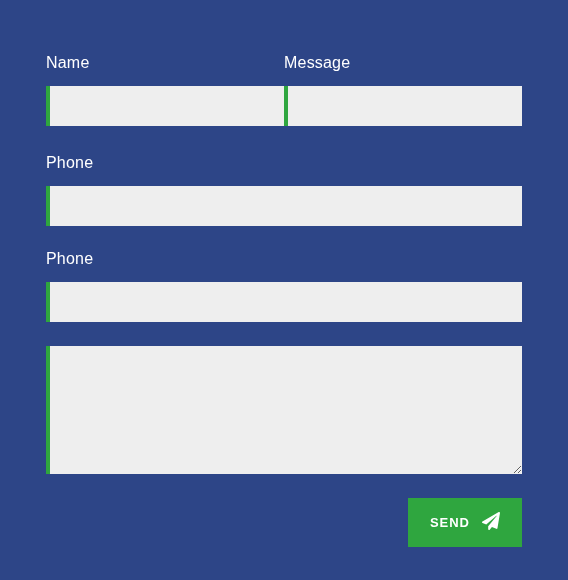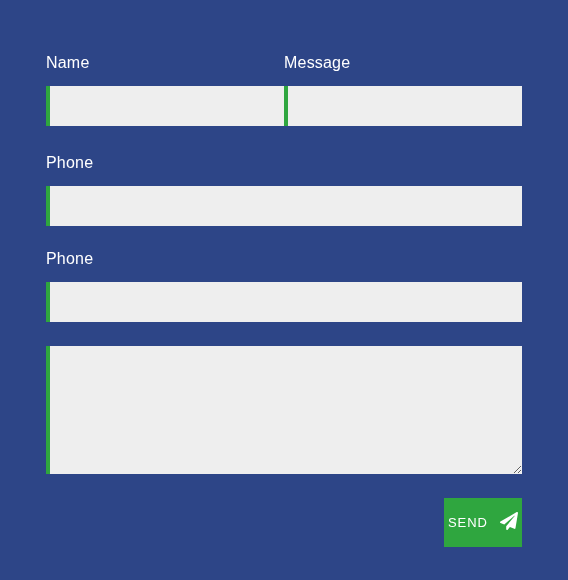--- a/index.html
+++ b/index.html
@@ -52,23 +52,23 @@
   }
   .actions {
     display: flex;
     justify-content: flex-end;
     margin-top: 22px;
   }
   .send-btn {
     background: #2fa63f;
     color: #fff;
     border: none;
-    padding: 14px 4px;
+    padding: 14px 22px;
     font-size: 13px;
-    font-weight: 400;
+    font-weight: 700;
     letter-spacing: 1px;
     cursor: pointer;
     display: inline-flex;
     align-items: center;
     gap: 12px;
   }
   .send-btn svg {
     width: 18px;
     height: 18px;
     fill: #fff;

